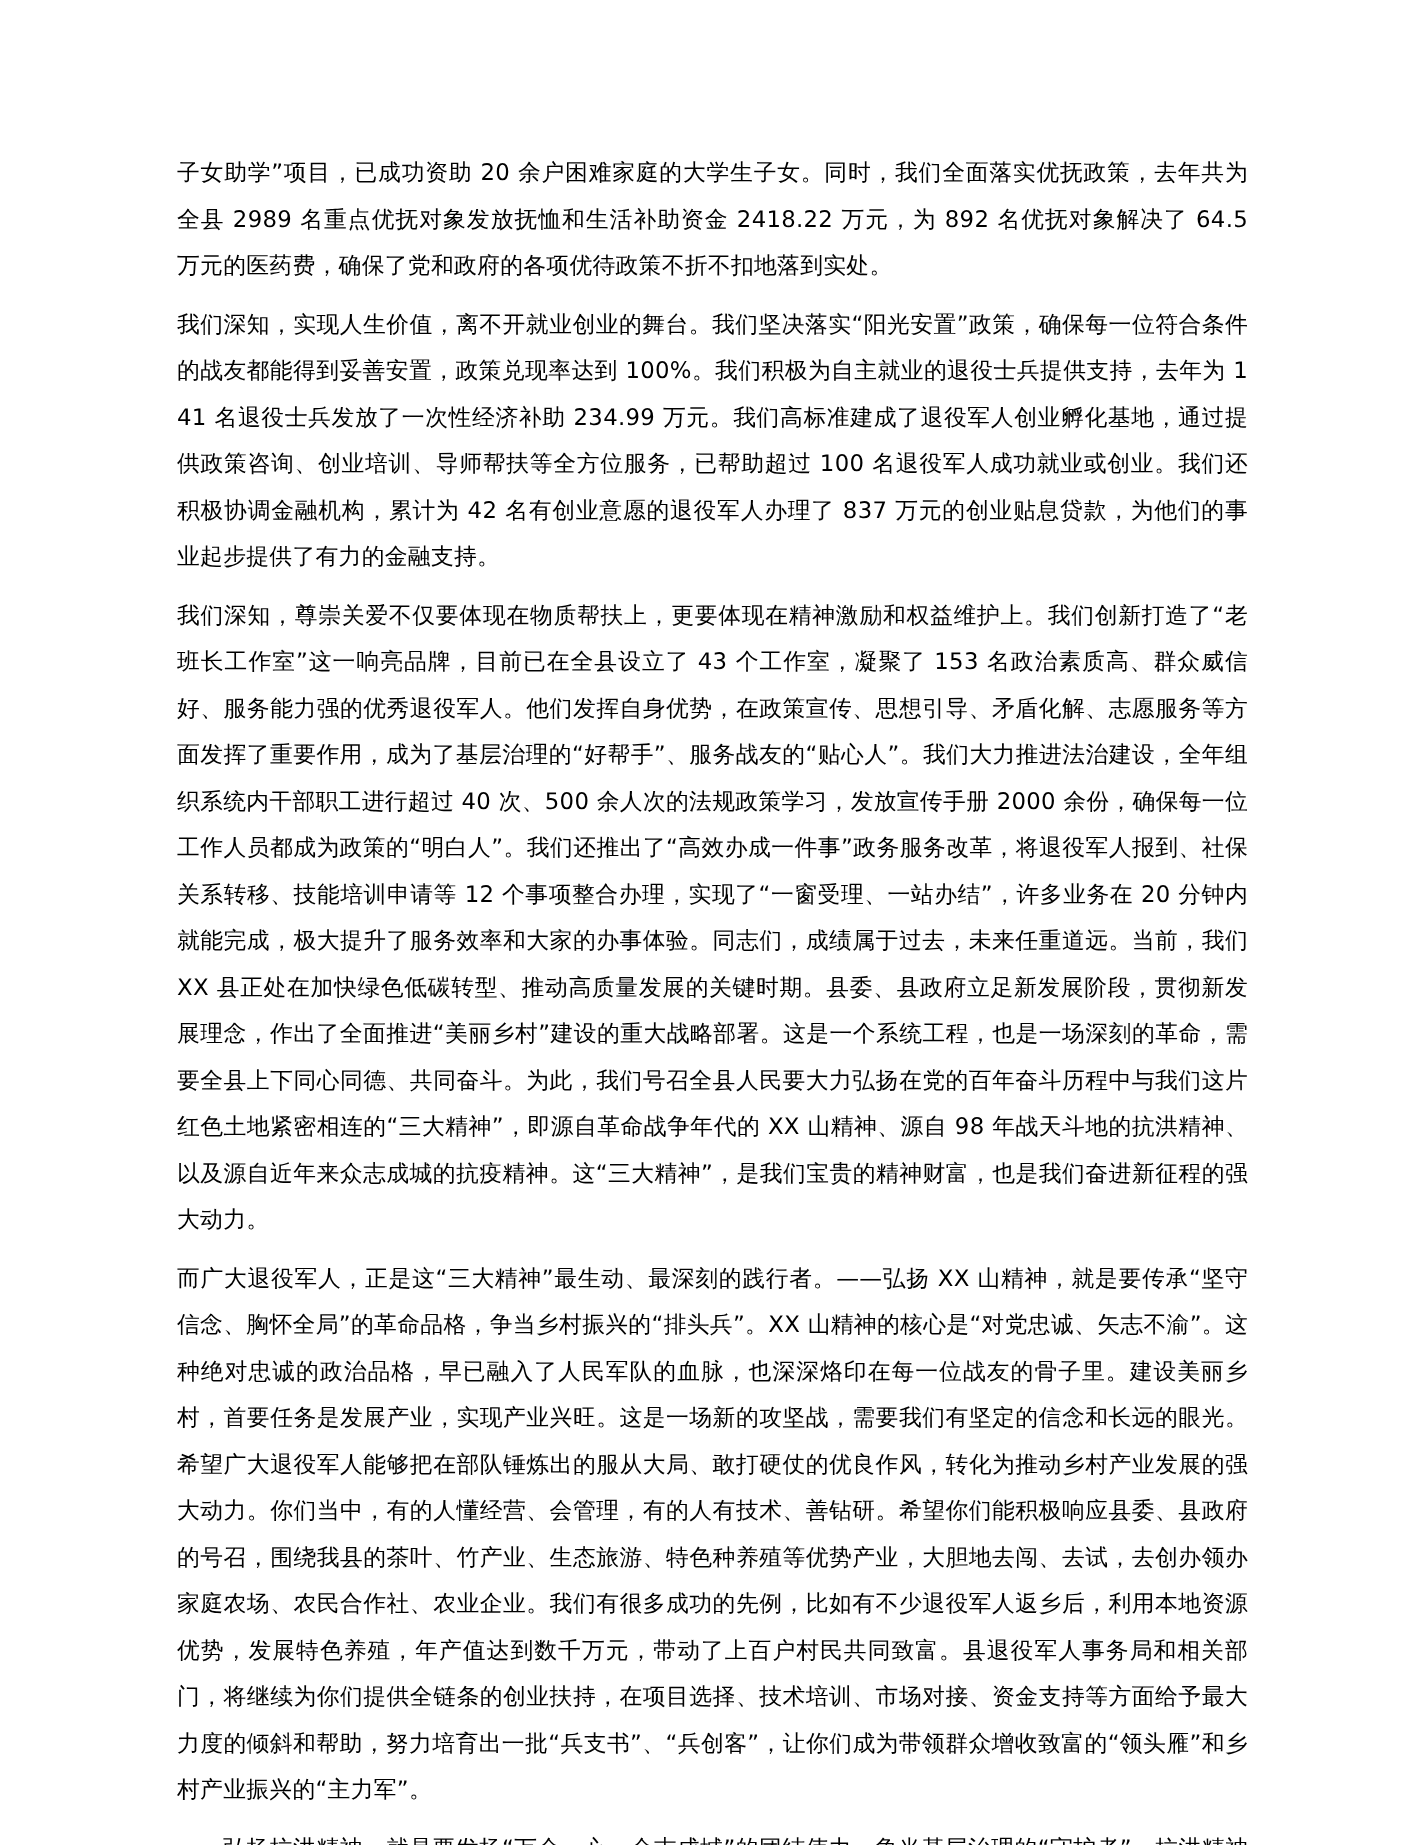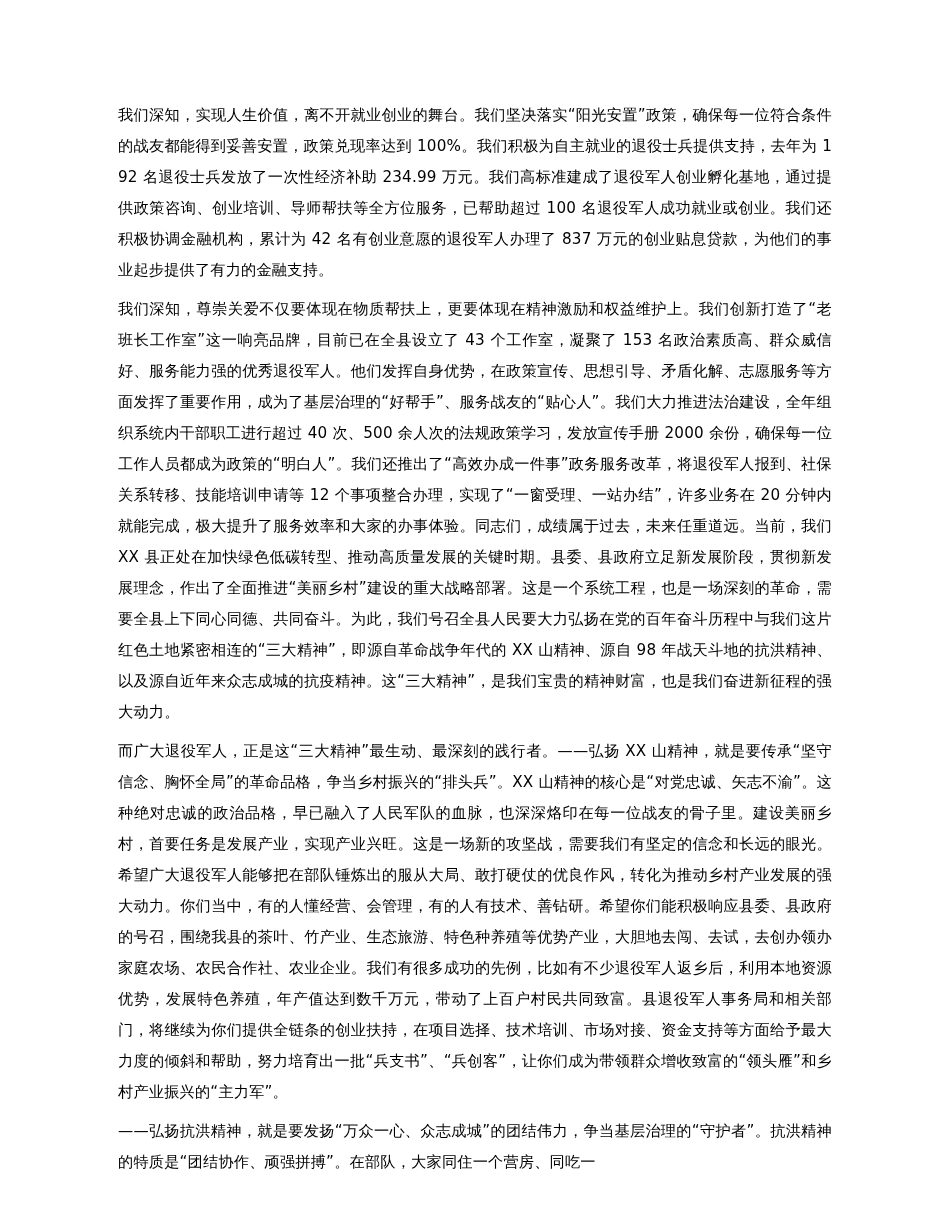--- a/index.html
+++ b/index.html
@@ -36,18 +36,19 @@
   }
   .para:last-child {
     margin-bottom: 0;
   }
 </style>
 </head>
 <body>
 
 <div id="page">
   <div class="doc-body">
-    <p class="para">我们深知，实现人生价值，离不开就业创业的舞台。我们坚决落实“阳光安置”政策，确保每一位符合条件的战友都能得到妥善安置，政策兑现率达到 100%。我们积极为自主就业的退役士兵提供支持，去年为 192 名退役士兵发放了一次性经济补助 234.99 万元。我们高标准建成了退役军人创业孵化基地，通过提供政策咨询、创业培训、导师帮扶等全方位服务，已帮助超过 100 名退役军人成功就业或创业。我们还积极协调金融机构，累计为 42 名有创业意愿的退役军人办理了 837 万元的创业贴息贷款，为他们的事业起步提供了有力的金融支持。</p>
+    <p class="para">子女助学”项目，已成功资助 20 余户困难家庭的大学生子女。同时，我们全面落实优抚政策，去年共为全县 2989 名重点优抚对象发放抚恤和生活补助资金 2418.22 万元，为 892 名优抚对象解决了 64.5 万元的医药费，确保了党和政府的各项优待政策不折不扣地落到实处。</p>
+    <p class="para">我们深知，实现人生价值，离不开就业创业的舞台。我们坚决落实“阳光安置”政策，确保每一位符合条件的战友都能得到妥善安置，政策兑现率达到 100%。我们积极为自主就业的退役士兵提供支持，去年为 141 名退役士兵发放了一次性经济补助 234.99 万元。我们高标准建成了退役军人创业孵化基地，通过提供政策咨询、创业培训、导师帮扶等全方位服务，已帮助超过 100 名退役军人成功就业或创业。我们还积极协调金融机构，累计为 42 名有创业意愿的退役军人办理了 837 万元的创业贴息贷款，为他们的事业起步提供了有力的金融支持。</p>
     <p class="para">我们深知，尊崇关爱不仅要体现在物质帮扶上，更要体现在精神激励和权益维护上。我们创新打造了“老班长工作室”这一响亮品牌，目前已在全县设立了 43 个工作室，凝聚了 153 名政治素质高、群众威信好、服务能力强的优秀退役军人。他们发挥自身优势，在政策宣传、思想引导、矛盾化解、志愿服务等方面发挥了重要作用，成为了基层治理的“好帮手”、服务战友的“贴心人”。我们大力推进法治建设，全年组织系统内干部职工进行超过 40 次、500 余人次的法规政策学习，发放宣传手册 2000 余份，确保每一位工作人员都成为政策的“明白人”。我们还推出了“高效办成一件事”政务服务改革，将退役军人报到、社保关系转移、技能培训申请等 12 个事项整合办理，实现了“一窗受理、一站办结”，许多业务在 20 分钟内就能完成，极大提升了服务效率和大家的办事体验。同志们，成绩属于过去，未来任重道远。当前，我们 XX 县正处在加快绿色低碳转型、推动高质量发展的关键时期。县委、县政府立足新发展阶段，贯彻新发展理念，作出了全面推进“美丽乡村”建设的重大战略部署。这是一个系统工程，也是一场深刻的革命，需要全县上下同心同德、共同奋斗。为此，我们号召全县人民要大力弘扬在党的百年奋斗历程中与我们这片红色土地紧密相连的“三大精神”，即源自革命战争年代的 XX 山精神、源自 98 年战天斗地的抗洪精神、以及源自近年来众志成城的抗疫精神。这“三大精神”，是我们宝贵的精神财富，也是我们奋进新征程的强大动力。</p>
     <p class="para">而广大退役军人，正是这“三大精神”最生动、最深刻的践行者。——弘扬 XX 山精神，就是要传承“坚守信念、胸怀全局”的革命品格，争当乡村振兴的“排头兵”。XX 山精神的核心是“对党忠诚、矢志不渝”。这种绝对忠诚的政治品格，早已融入了人民军队的血脉，也深深烙印在每一位战友的骨子里。建设美丽乡村，首要任务是发展产业，实现产业兴旺。这是一场新的攻坚战，需要我们有坚定的信念和长远的眼光。希望广大退役军人能够把在部队锤炼出的服从大局、敢打硬仗的优良作风，转化为推动乡村产业发展的强大动力。你们当中，有的人懂经营、会管理，有的人有技术、善钻研。希望你们能积极响应县委、县政府的号召，围绕我县的茶叶、竹产业、生态旅游、特色种养殖等优势产业，大胆地去闯、去试，去创办领办家庭农场、农民合作社、农业企业。我们有很多成功的先例，比如有不少退役军人返乡后，利用本地资源优势，发展特色养殖，年产值达到数千万元，带动了上百户村民共同致富。县退役军人事务局和相关部门，将继续为你们提供全链条的创业扶持，在项目选择、技术培训、市场对接、资金支持等方面给予最大力度的倾斜和帮助，努力培育出一批“兵支书”、“兵创客”，让你们成为带领群众增收致富的“领头雁”和乡村产业振兴的“主力军”。</p>
     <p class="para">——弘扬抗洪精神，就是要发扬“万众一心、众志成城”的团结伟力，争当基层治理的“守护者”。抗洪精神的特质是“团结协作、顽强拼搏”。在部队，大家同住一个营房、同吃一</p>
   </div>
 </div>
 
 </body></html>

